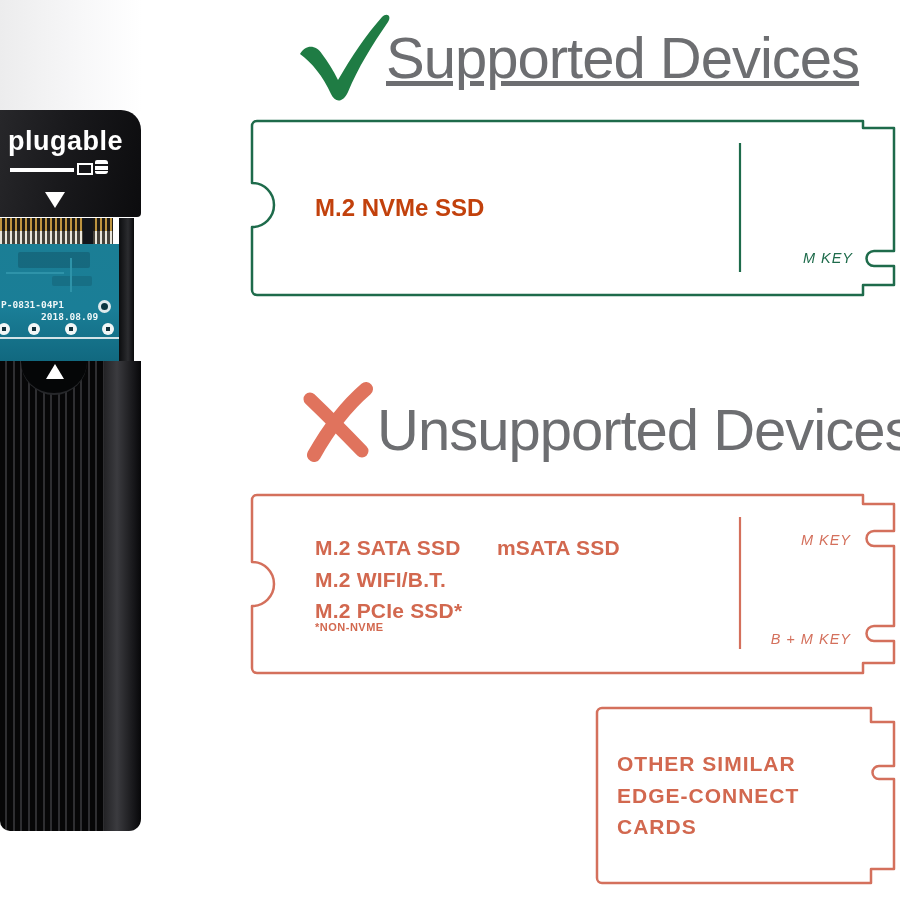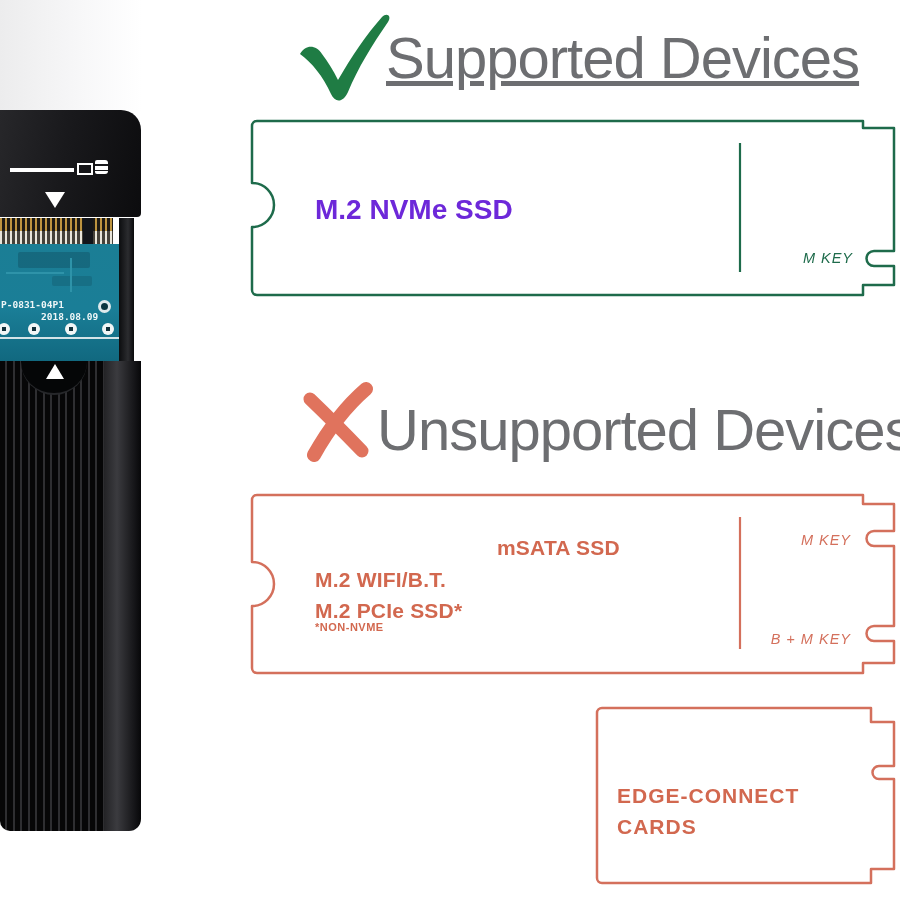--- a/index.html
+++ b/index.html
@@ -12,21 +12,21 @@
 
   
   .card-svg path{fill:none;stroke-width:2.5;stroke-linejoin:round;}
   .card-svg line{stroke-width:2.2;}
   .key-label{font-family:"Liberation Sans",sans-serif;font-style:italic;font-size:14.5px;letter-spacing:1px;}
   .green-stroke{stroke:#1e6b4b;}
   .green-fill{fill:#1e6b4b;}
   .red-stroke{stroke:#d4705c;}
   .red-fill{fill:#d4705c;}
 
-  .green-label{font-size:28px;font-weight:600;color:#6d28d9;white-space:nowrap;}
+  .green-label{font-size:24px;font-weight:600;color:#c2410c;white-space:nowrap;}
   .red-item{font-size:21px;font-weight:700;letter-spacing:.2px;color:#d2684f;white-space:nowrap;}
   .red-footnote{font-size:11px;font-weight:700;letter-spacing:.5px;color:#d2684f;}
   .red-cardline{font-size:21px;font-weight:700;letter-spacing:1px;color:#d2684f;white-space:nowrap;}
 
   
   .bg-fade{left:0;top:0;width:142px;height:112px;background:linear-gradient(90deg,#ececed 0%,#f7f7f8 55%,#ffffff 100%);}
   .cap{left:0;top:110px;width:141px;height:107px;border-radius:0 20px 4px 0;
        background:linear-gradient(100deg,#27272a 0%,#19191c 45%,#0c0c0e 100%);}
   .brand{left:8px;top:126px;font-size:27px;font-weight:700;letter-spacing:.5px;color:#ffffff;}
   .logo-bar{left:10px;top:168px;width:64px;height:3.5px;background:#ffffff;}
@@ -86,20 +86,21 @@
   <div class="abs pcb-text pcb-line1">P-0831-04P1</div>
   <div class="abs pcb-text pcb-line2">2018.08.09</div>
   <div class="abs screw"></div>
   <div class="abs pcb-whiteline"></div>
   <div class="abs hole" style="left:-2px;top:323px;"></div>
   <div class="abs hole" style="left:28px;top:323px;"></div>
   <div class="abs hole" style="left:65px;top:323px;"></div>
   <div class="abs hole" style="left:102px;top:323px;"></div>
 
   <div class="abs cap"></div>
+  <div class="abs brand">plugable</div>
   <div class="abs logo-bar"></div>
   <div class="abs plug-outline"></div>
   <div class="abs plug-body"></div>
   <div class="abs tri-down"></div>
 
   <div class="abs body-shell">
     <div class="abs ridges"></div>
     <div class="abs smooth"></div>
   </div>
   <div class="abs cutout"></div>
@@ -128,26 +129,28 @@
 
   <svg class="abs card-svg" style="left:240px;top:478px;" width="660" height="202" viewBox="240 478 660 202">
     <path class="red-stroke" d="M 257 495 H 863 V 504 H 894 V 531 H 874 A 7.5 7.5 0 0 0 874 546 H 894 V 626 H 874
              A 7.5 7.5 0 0 0 874 641 H 894 V 663 H 863 V 673 H 257 A 5 5 0 0 1 252 668 V 606
              A 22 22 0 0 0 252 562 V 500 A 5 5 0 0 1 257 495 Z"></path>
     <line class="red-stroke" x1="740" y1="517" x2="740" y2="649"></line>
     <text class="key-label red-fill" x="851" y="545" text-anchor="end">M KEY</text>
     <text class="key-label red-fill" x="851" y="644" text-anchor="end">B + M KEY</text>
   </svg>
 
+  <div class="abs red-item" style="left:315px;top:536px;">M.2 SATA SSD</div>
   <div class="abs red-item" style="left:315px;top:568px;">M.2 WIFI/B.T.</div>
   <div class="abs red-item" style="left:315px;top:599px;">M.2 PCIe SSD*</div>
   <div class="abs red-footnote" style="left:315px;top:621px;">*NON-NVME</div>
 
   <div class="abs red-item" style="left:497px;top:536px;">mSATA SSD</div>
 
   <svg class="abs card-svg" style="left:592px;top:700px;" width="308" height="190" viewBox="592 700 308 190">
     <path class="red-stroke" d="M 602 708 H 871 V 722 H 894 V 766 H 879 A 6.5 6.5 0 0 0 879 779 H 894 V 869 H 871 V 883
              H 602 A 5 5 0 0 1 597 878 V 713 A 5 5 0 0 1 602 708 Z"></path>
   </svg>
+  <div class="abs red-cardline" style="left:617px;top:752px;">OTHER SIMILAR</div>
   <div class="abs red-cardline" style="left:617px;top:784px;">EDGE-CONNECT</div>
   <div class="abs red-cardline" style="left:617px;top:815px;">CARDS</div>
 
 </div>
 
 </body></html>

